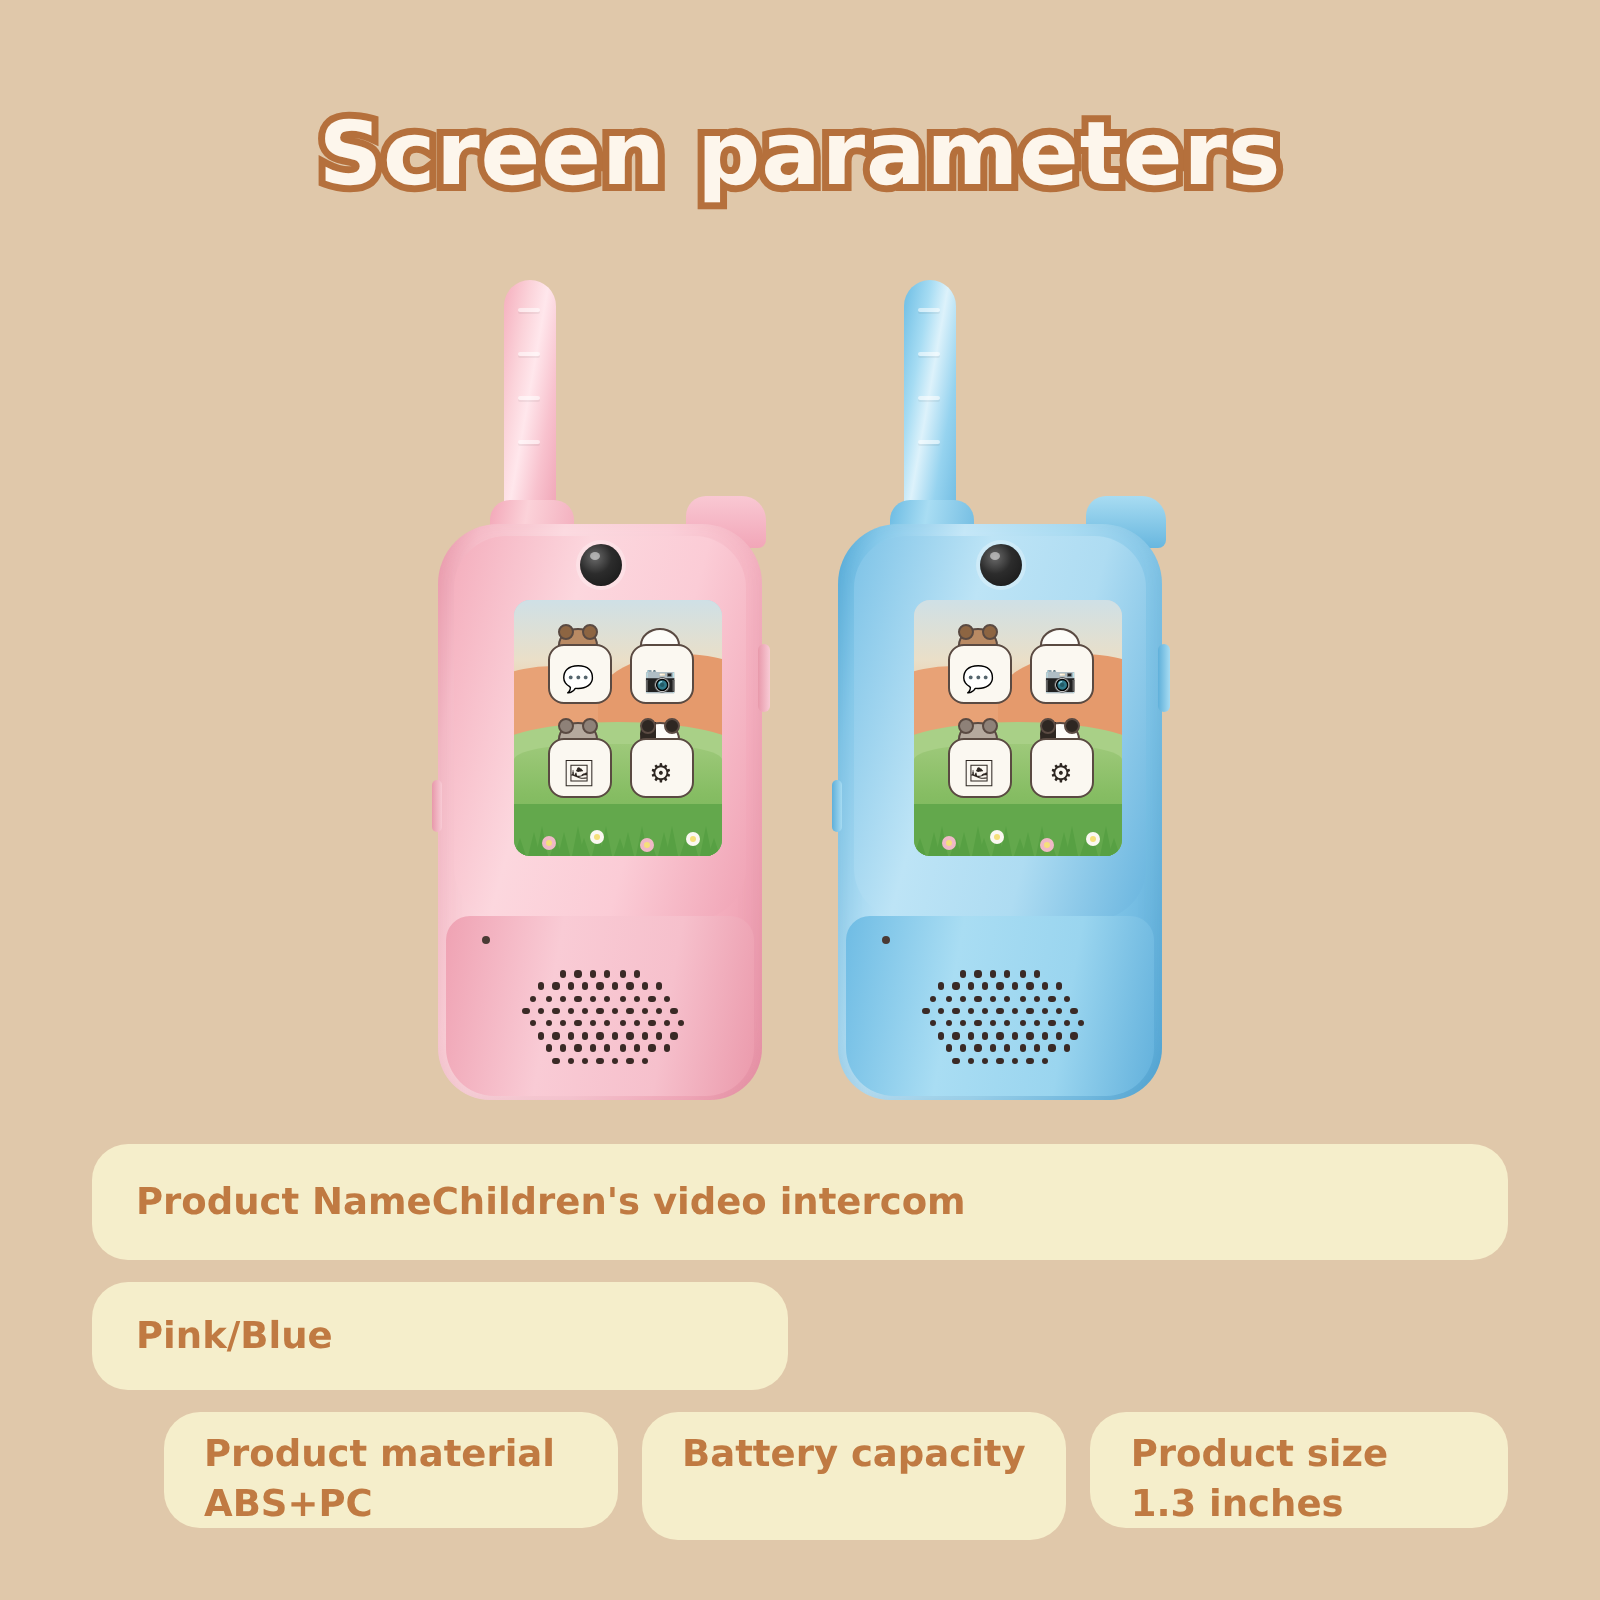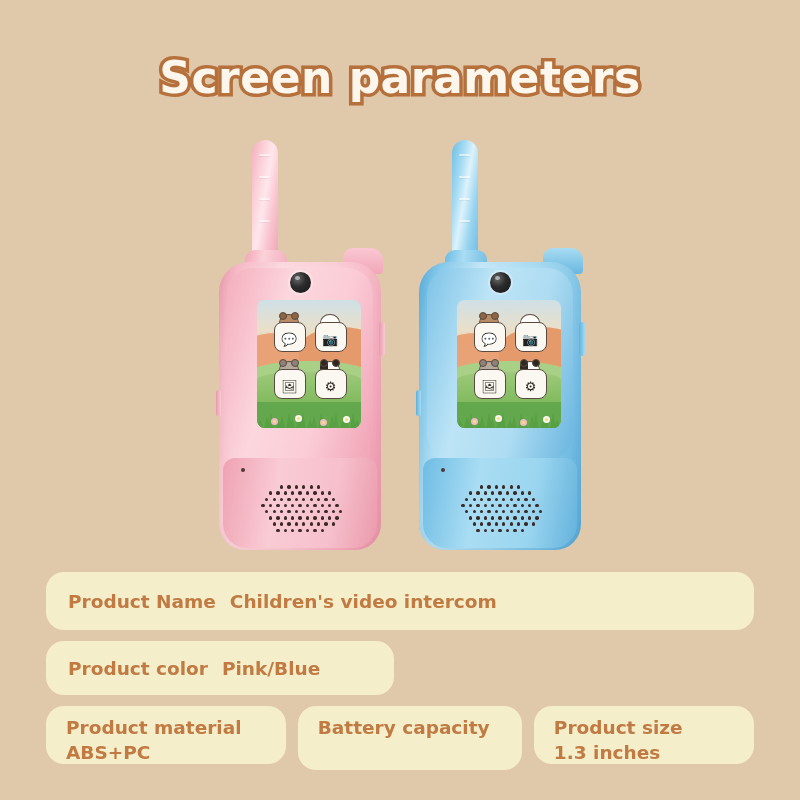--- a/index.html
+++ b/index.html
@@ -391,32 +391,32 @@
     padding: 13px 22px;
     box-sizing: border-box;
     color: #c07a42;
     font-size: 18.5px;
     font-weight: bold;
     display: flex;
     align-items: center;
     font-family: "DejaVu Sans", sans-serif;
   }
   .spec-box .label { white-space: nowrap; }
-  .spec-box .value { white-space: nowrap; margin-left: 14px; }
+  .spec-box .value { white-space: nowrap; }
   .spec-box.stacked {
     display: block;
     line-height: 1.35;
     padding: 10px 20px;
   }
   .spec-box.stacked .value { margin-left: 0; display: block; }
 
   .row1 .spec-box { width: 100%; height: 58px; }
   .row2 .b-model { width: 348px; height: 54px; }
   .row2 .b-color { width: 348px; height: 54px; }
-  .row3 .b-material { width: 244px; height: 58px; }
+  .row3 .b-material { width: 244px; height: 58px; margin-left: 36px; }
   .row3 .b-battery  { width: 228px; height: 64px; }
   .row3 .b-screen   { width: 224px; height: 58px; }
 </style>
 </head>
 <body>
 
 <div class="title-wrap">
   <span class="title">Screen parameters</span>
 </div>
 
@@ -789,21 +789,20 @@
 
   <div class="spec-row row1">
     <div class="spec-box b-name">
       <span class="label">Product Name</span>
       <span class="value">Children's video intercom</span>
     </div>
   </div>
 
   <div class="spec-row row2">
     <div class="spec-box b-color">
-      <span class="label">Product color</span>
       <span class="value">Pink/Blue</span>
     </div>
   </div>
 
   <div class="spec-row row3">
     <div class="spec-box stacked b-material">
       <span class="label">Product material</span>
       <span class="value">ABS+PC</span>
     </div>
     <div class="spec-box stacked b-battery">

